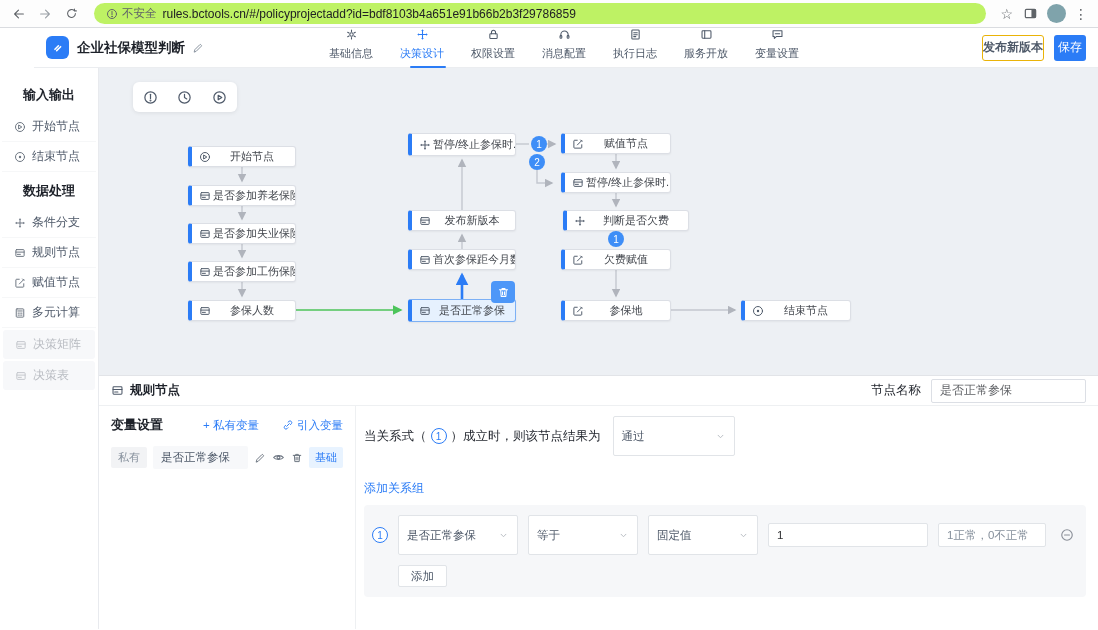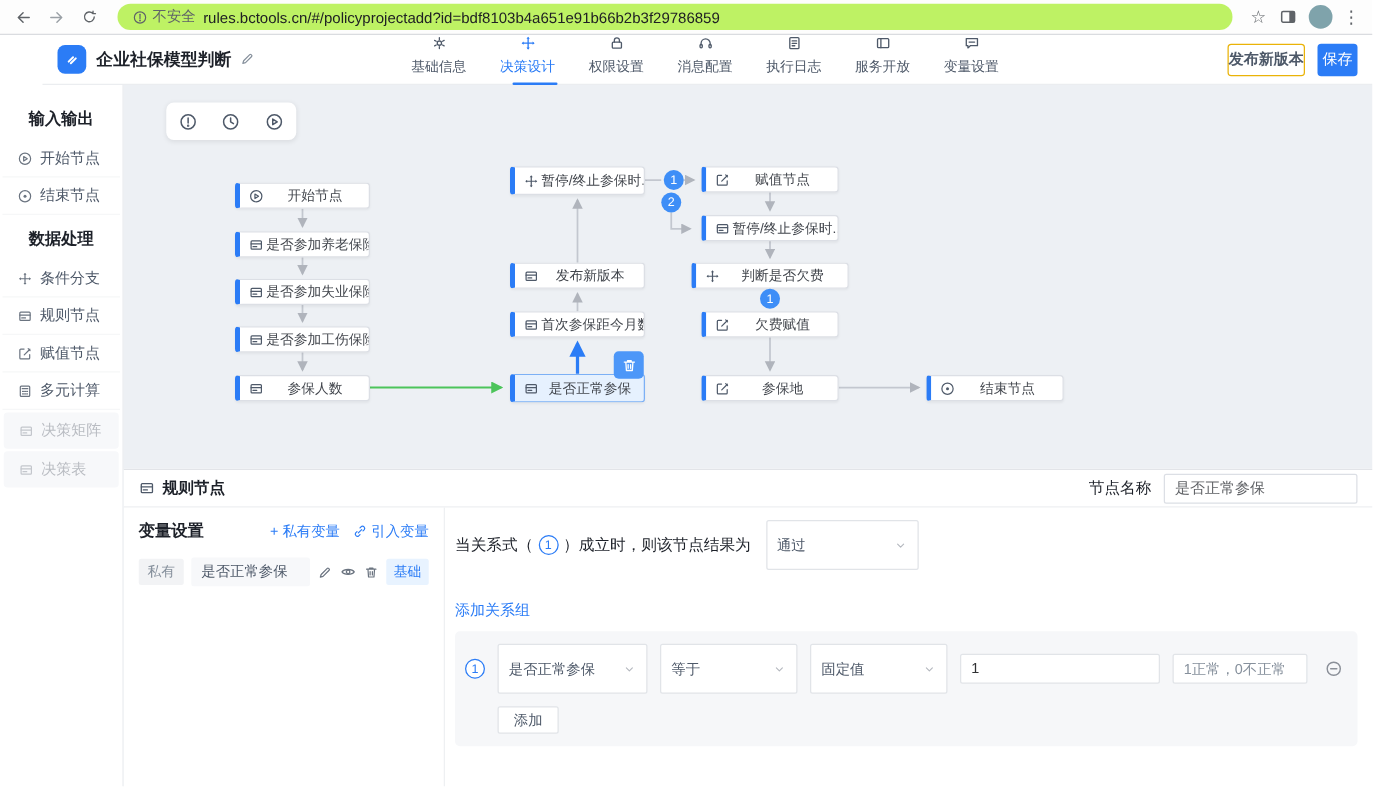--- a/index.html
+++ b/index.html
@@ -58,21 +58,21 @@
   .bottom { flex:1; background:#fff; border-top:1px solid #e2e4e8; display:flex; flex-direction:column; }
   .bhead { height:30px; border-bottom:1px solid #eef0f2; display:flex; align-items:center; padding:0 12px; }
   .btype { display:flex; align-items:center; gap:6px; font-size:12.5px; color:#1d2129; font-weight:bold; }
   .btype .ic { color:#4e5969; }
   .bname { margin-left:auto; display:flex; align-items:center; gap:10px; font-size:12.5px; color:#1d2129; }
   .bname input { width:155px; height:24px; border:1px solid #dcdfe5; border-radius:2px; padding:0 8px; font-size:12px; color:#606266; outline:none; }
   .bcontent { flex:1; display:flex; }
   .vars { width:257px; border-right:1px solid #eef0f2; padding:10px 12px; }
   .vtitle-row { display:flex; align-items:center; }
   .vtitle { font-size:13px; font-weight:bold; color:#1d2129; }
-  .vlinks { margin-left:auto; display:flex; gap:10px; font-size:11.5px; color:#2b7cf6; }
+  .vlinks { margin-left:auto; display:flex; gap:23px; font-size:11.5px; color:#2b7cf6; }
   .vlinks span { cursor:pointer; display:flex; align-items:center; gap:3px; }
   .vrow { margin-top:12px; display:flex; align-items:center; gap:6px; }
   .tag-gray { background:#f2f3f5; color:#86909c; font-size:11px; padding:3px 7px; border-radius:2px; }
   .vfield { flex:1; background:#f7f8fa; border-radius:2px; padding:4px 8px; font-size:11.5px; color:#4e5969; }
   .vic { color:#6b7480; cursor:pointer; display:flex; }
   .tag-blue { background:#e8f3ff; color:#2b7cf6; font-size:11px; padding:3px 6px; border-radius:2px; cursor:pointer; }
 
   .rules { flex:1; padding:10px 8px 0 8px; }
   .sentence { display:flex; align-items:center; gap:4px; font-size:12.5px; color:#1d2129; }
   .numring { width:16px; height:16px; border-radius:50%; border:1px solid #2b7cf6; color:#2b7cf6; font-size:10px; display:flex; align-items:center; justify-content:center; background:#fff; flex:none; }
@@ -460,21 +460,21 @@
             <use href="#i-edit"></use>
           </svg>
           <span class="nlabel">赋值节点</span>
         </div>
       <div class="node" style="left:462px;top:104px;width:110px">
           <svg class="ic" width="12" height="12">
             <use href="#i-card"></use>
           </svg>
           <span class="nlabel">暂停/终止参保时...</span>
         </div>
-      <div class="node" style="left:454px;top:142px;width:126px">
+      <div class="node" style="left:464px;top:142px;width:126px">
           <svg class="ic" width="12" height="12">
             <use href="#i-cross"></use>
           </svg>
           <span class="nlabel">判断是否欠费</span>
         </div>
       <div class="node" style="left:462px;top:181px;width:110px">
           <svg class="ic" width="12" height="12">
             <use href="#i-edit"></use>
           </svg>
           <span class="nlabel">欠费赋值</span>

